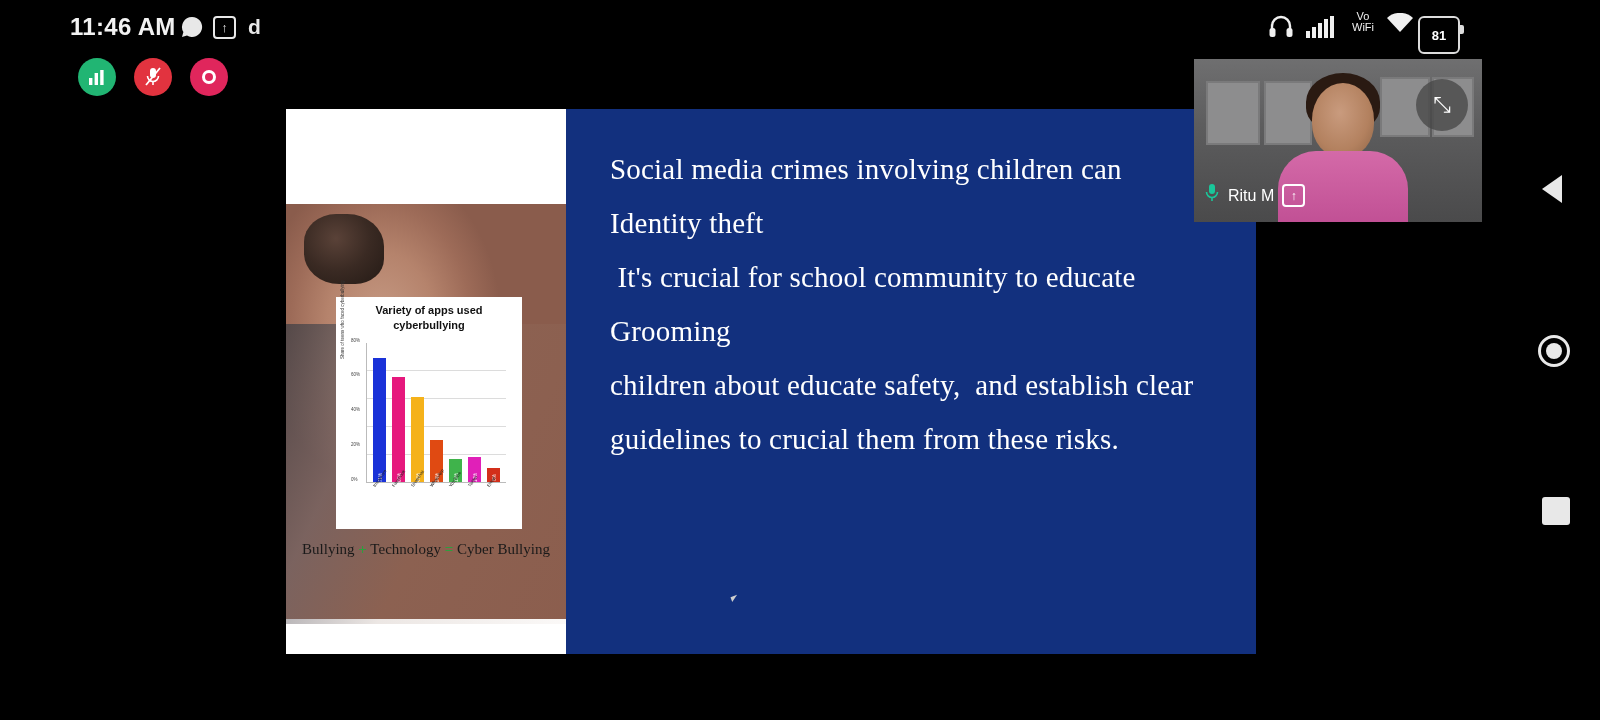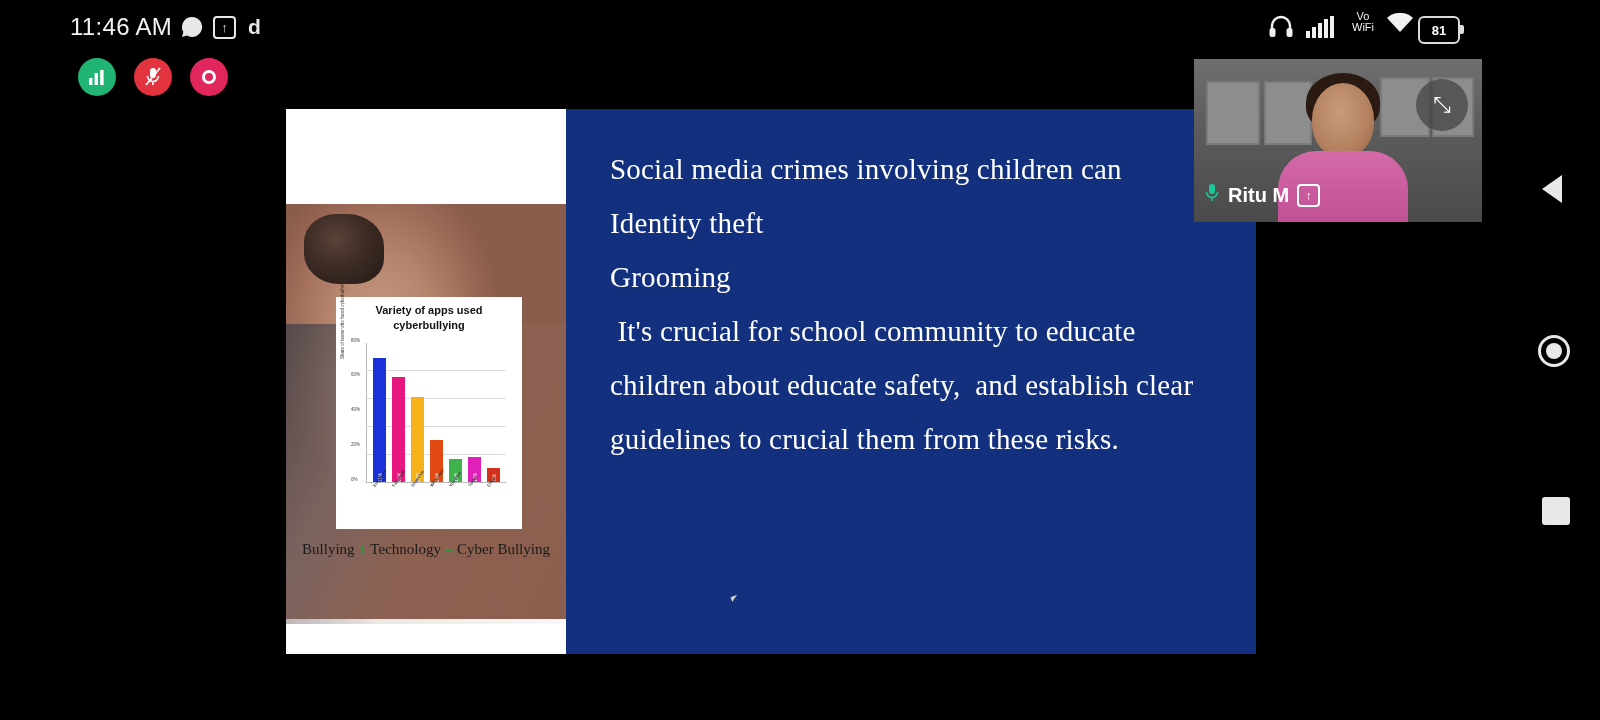--- a/index.html
+++ b/index.html
@@ -16,21 +16,21 @@
   }
 
   
   #status-bar {
     position: absolute; top: 0; left: 0;
     width: 1600px; height: 56px;
     color: #fff;
   }
   #status-clock {
     position: absolute; left: 70px; top: 13px;
-    font-size: 24px; font-weight: 400; letter-spacing: .3px;
+    font-size: 24px; font-weight: 700; letter-spacing: .3px;
     color: #f2f2f2;
   }
   .status-left-icon {
     position: absolute; top: 15px;
     color: #e8e8e8;
   }
   #icon-whatsapp { left: 180px; font-size: 21px; font-weight: 700; }
   #icon-upload-box {
     left: 213px; top: 16px;
     width: 23px; height: 23px;
@@ -40,21 +40,21 @@
   }
   #icon-dtext { left: 248px; font-size: 21px; font-weight: 600; }
 
   .status-right { position: absolute; top: 14px; color: #f0f0f0; }
   #icon-headset { right: 306px; font-size: 24px; }
   #icon-signal { right: 262px; top: 16px; }
   #icon-volte { right: 226px; top: 11px; font-size: 11px; line-height: 11px; text-align: center;}
   #icon-wifi { right: 186px; top: 13px; }
   #battery {
     position: absolute; right: 140px; top: 16px;
-    width: 42px; height: 28px;
+    width: 42px; height: 38px;
     border: 2px solid #dcdcdc; border-radius: 6px;
     color: #fff; font-size: 13px; font-weight: 700;
     display: flex; align-items: center; justify-content: center;
   }
   #battery::after {
     content: ""; position: absolute; right: -6px; top: 7px;
     width: 4px; height: 9px; background: #dcdcdc; border-radius: 0 2px 2px 0;
   }
 
   
@@ -209,21 +209,21 @@
     width: 52px; height: 52px; border-radius: 50%;
     background: rgba(72,72,72,.78);
     display: flex; align-items: center; justify-content: center;
     color: #fff; font-size: 22px;
   }
   #name-bar {
     position: absolute; left: 10px; bottom: 14px;
     display: flex; align-items: center; gap: 8px;
   }
   #mic-on-icon { font-size: 19px; color: #19c79a; }
-  #name-label { color: #ffffff; font-size: 20px; font-weight: 700; }
+  #name-label { color: #ffffff; font-size: 16px; font-weight: 400; }
   #name-arrow {
     width: 23px; height: 23px; border: 2px solid #ffffff; border-radius: 4px;
     display: flex; align-items: center; justify-content: center;
     font-size: 12px; color: #fff;
   }
 
   
   #nav-back {
     position: absolute; right: 38px; top: 175px;
     width: 0; height: 0;
@@ -377,22 +377,22 @@
         <span class="plus">+</span>
         <span>Technology</span>
         <span class="eq">=</span>
         <span>Cyber Bullying</span>
       </div>
     </div>
 
     <div id="slide-right">
       <div class="slide-line">Social media crimes involving children can</div>
       <div class="slide-line">Identity theft</div>
+      <div class="slide-line"> It's crucial for school community to educate</div>
       <div class="slide-line">Grooming</div>
-      <div class="slide-line"> It's crucial for school community to educate</div>
       <div class="slide-line">children about educate safety,  and establish clear</div>
       <div class="slide-line">guidelines to crucial them from these risks.</div>
     </div>
   </div>
 
   <div id="video-tile">
     <div id="video-bg"></div>
     <div class="shelf" id="shelf1"></div>
     <div class="shelf" id="shelf2"></div>
     <div class="shelf" id="shelf3"></div>

